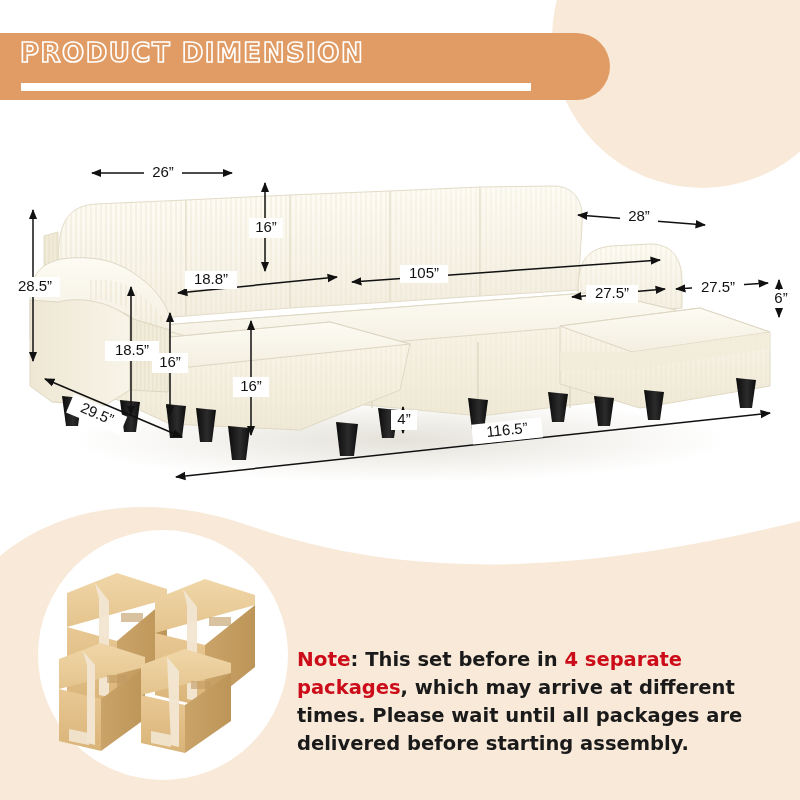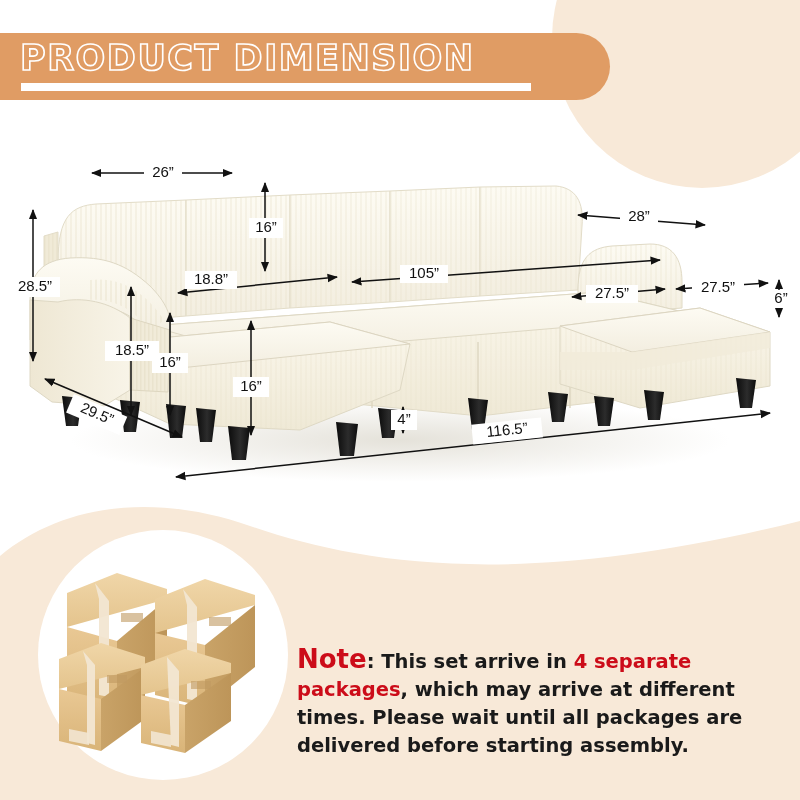--- a/index.html
+++ b/index.html
@@ -26,21 +26,21 @@
     position:absolute;
     left:-20px; top:33px;
     width:630px; height:67px;
     background:#e09c64;
     border-radius:0 34px 34px 0;
     z-index:3;
   }
   #header-title {
     position:absolute;
     left:40px; top:5px;
-    font-size:35px;
+    font-size:26px;
     font-weight:bold;
     letter-spacing:1.5px;
     color:#e09c64;
     -webkit-text-stroke:1.6px #ffffff;
     font-family:"DejaVu Sans", sans-serif;
     white-space:nowrap;
   }
   #header-underline {
     position:absolute;
     left:41px; bottom:9px;
@@ -99,21 +99,21 @@
     left:297px; top:645px;
     width:470px;
     z-index:4;
     font-size:19.5px;
     font-weight:bold;
     line-height:28px;
     color:#1a1a1a;
     font-family:"DejaVu Sans", sans-serif;
   }
   .note-red { color:#cc0c19; }
-  #note-label { font-size:26px; }
+  #note-label { font-size:20px; }
 </style>
 </head>
 <body>
 
 <div id="corner-circle"></div>
 
 <div id="bottom-panel">
   <div id="bottom-wave">
     <svg id="wave-svg" width="800" height="130" viewBox="0 0 800 130">
       <path d="M0,0 L0,60 C60,10 150,-5 250,30 C360,68 520,95 800,25 L800,0 Z" fill="#ffffff"></path>
@@ -377,14 +377,14 @@
     <path d="M86,140 L86,188 L130,198 L130,150 Z" fill="url(#bxF)"></path>
     <path d="M130,150 L176,118 L176,166 L130,198 Z" fill="url(#bxS)"></path>
     <path d="M112,102 L124,116 L124,192 L116,190 Z" fill="#f2e6d2" opacity="0.95"></path>
     <rect x="136" y="126" width="20" height="8" fill="#bf9a60" opacity="0.6"></rect>
     <path d="M96,176 L116,180 L116,192 L96,188 Z" fill="#f2e6d2" opacity="0.9"></path>
   </g>
 </svg>
 </div>
 
 <div id="note-block">
-  <span id="note-label" class="note-red">Note</span><span>: </span><span>This set arrive in </span><span class="note-red">4 separate packages</span><span>, which may arrive at different times. Please wait until all packages are delivered before starting assembly.</span>
+  <span id="note-label" class="note-red">Note</span><span>: </span><span>This set before in </span><span class="note-red">4 separate packages</span><span>, which may arrive at different times. Please wait until all packages are delivered before starting assembly.</span>
 </div>
 
 </body></html>

